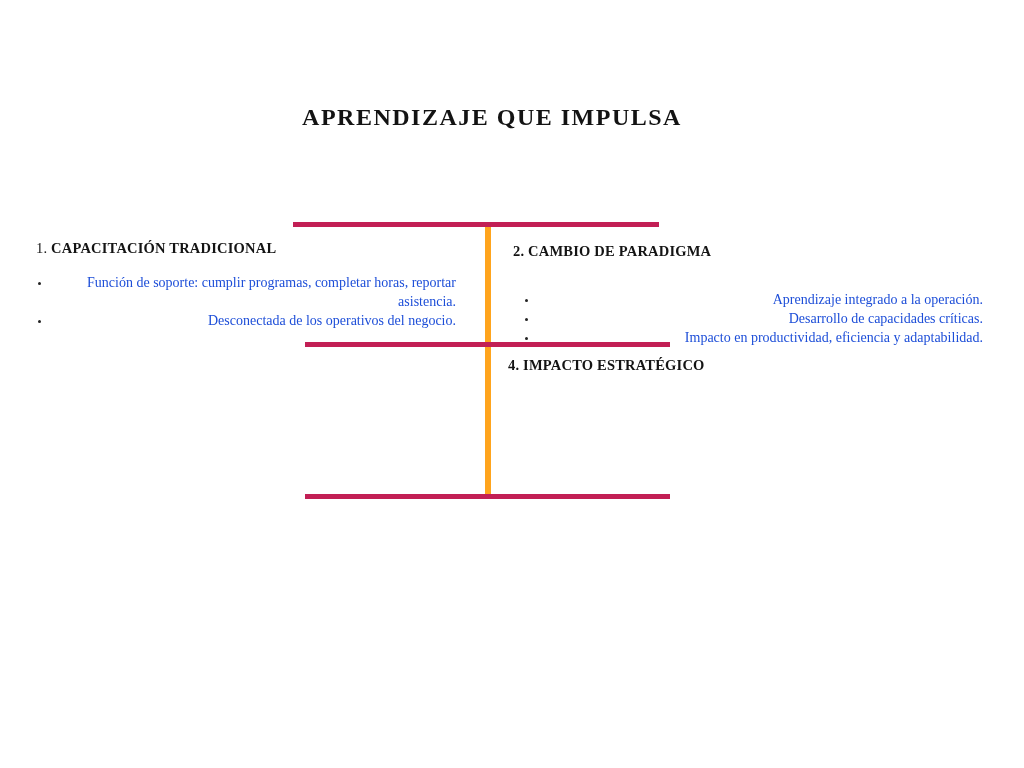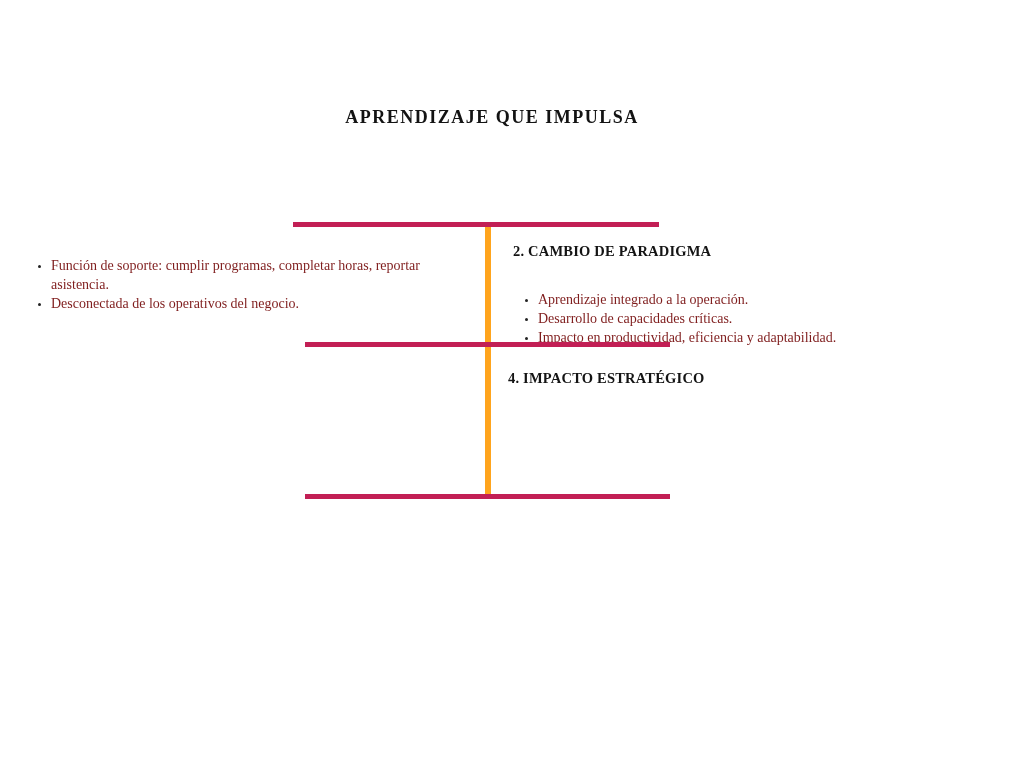--- a/index.html
+++ b/index.html
@@ -19,21 +19,21 @@
   .canvas{position:absolute;inset:0;background:#ffffff;}
 
   
   .title{
     position:absolute;
     top:106px;
     left:0;
     width:984px;
     text-align:center;
     font-weight:bold;
-    font-size:18px;
+    font-size:24px;
     line-height:23px;
     letter-spacing:1.5px;
     color:#131313;
   }
 
   
   .hline{
     position:absolute;
     height:5px;
     background:var(--divider);
@@ -59,49 +59,51 @@
     letter-spacing:0.2px;
     color:#141414;
     white-space:nowrap;
   }
   .section h2 .num.light{font-weight:normal;}
   .section ul{
     margin-top:17px;
     list-style:disc outside;
   }
   .section li{
-    color:#7f1d1d;
+    color:#1d4ed8;
     margin-bottom:0.5px;
+    text-align:right;
   }
   .section li::marker{font-size:0.72em;color:#232323;}
 
   .s1{left:36px;top:240px;width:420px;}
   .s1 ul{padding-left:15px;}
   .s2{left:513px;top:243px;width:470px;}
   .s2 ul{padding-left:25px;margin-top:31px;}
   .s3{left:35px;top:384px;width:460px;}
   .s3 ul{padding-left:22px;margin-top:19px;}
-  .s4{left:508px;top:370px;width:500px;}
+  .s4{left:508px;top:357px;width:500px;}
   .s4 ul{padding-left:25px;}
 </style>
 </head>
 <body>
 
 <div class="canvas">
 
   <div class="title">
     <div>APRENDIZAJE QUE IMPULSA</div>
   </div>
 
   <div class="hline top"></div>
   <div class="hline mid"></div>
   <div class="hline bottom"></div>
   <div class="vline"></div>
 
   <div class="section s1">
+    <h2><span class="num light">1.</span> <span>CAPACITACIÓN TRADICIONAL</span></h2>
     <ul>
       <li>Función de soporte: cumplir programas, completar horas, reportar asistencia.</li>
       <li>Desconectada de los operativos del negocio.</li>
     </ul>
   </div>
 
   <div class="section s2">
     <h2><span class="num">2.</span> <span>CAMBIO DE PARADIGMA</span></h2>
     <ul>
       <li>Aprendizaje integrado a la operación.</li>

